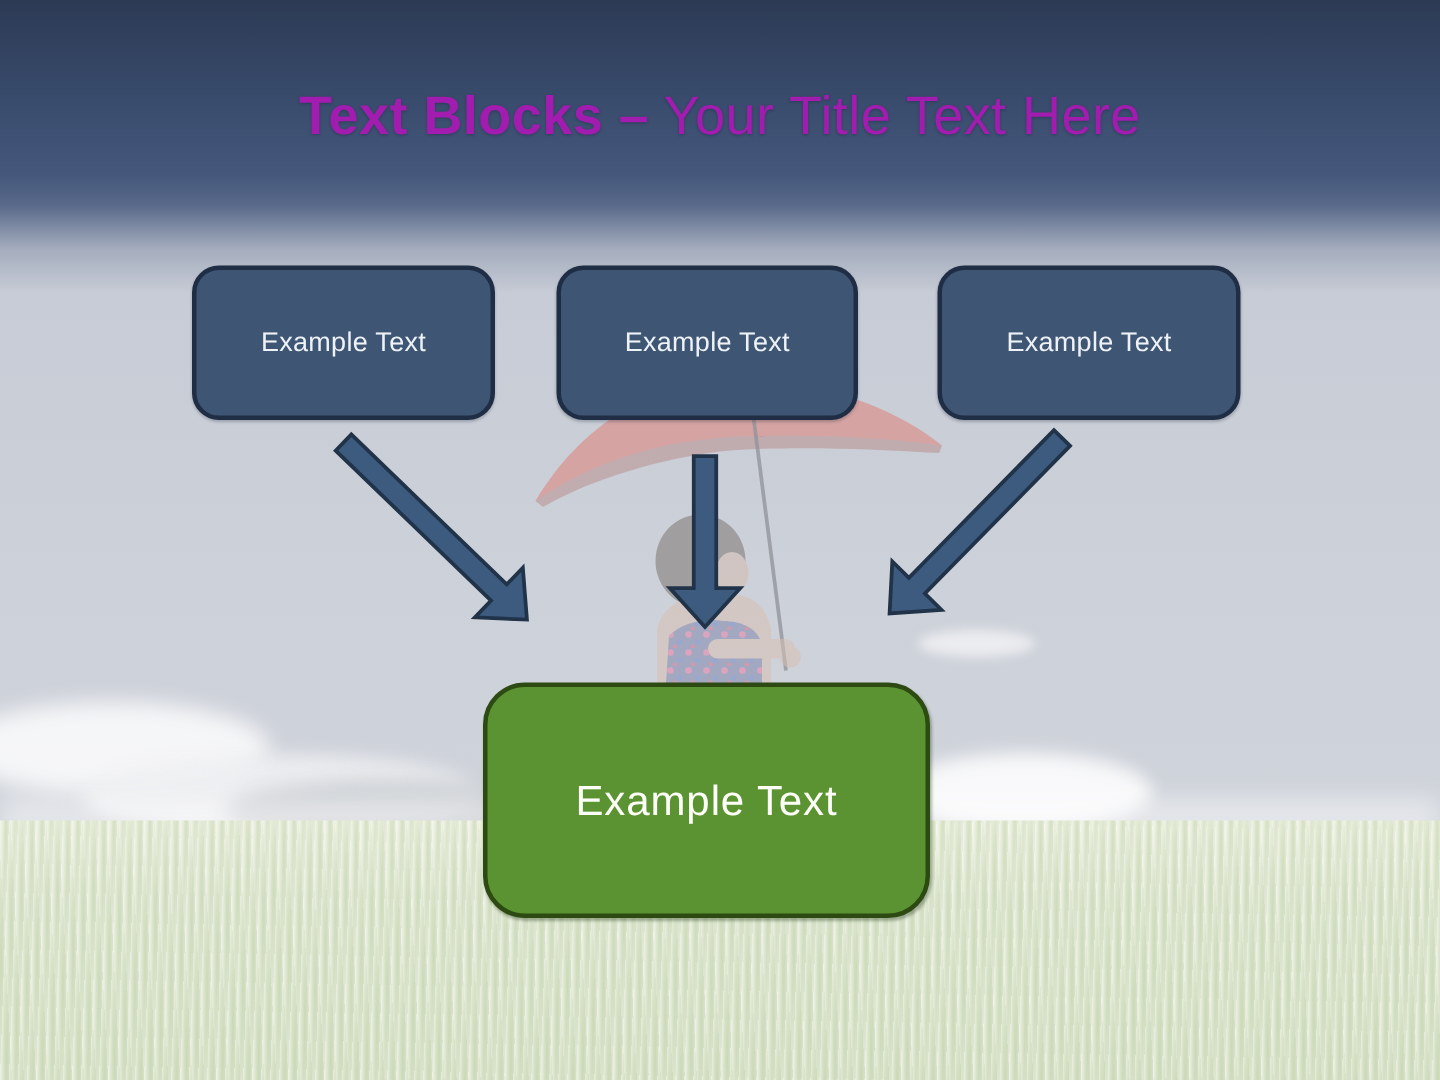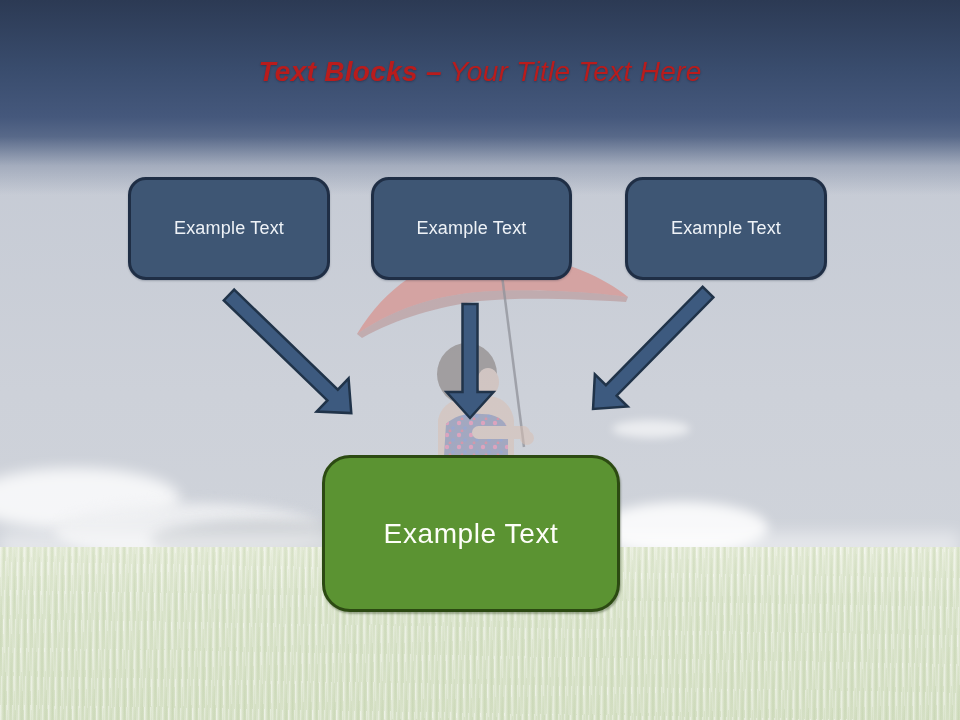--- a/index.html
+++ b/index.html
@@ -31,24 +31,23 @@
   
   .header-overlay{
     position:absolute;left:0;top:0;width:960px;height:195px;
     background:linear-gradient(180deg,
       #2c3a54 0%, #394c6d 35%, #45587c 60%,
       rgba(69,88,124,0.85) 70%, rgba(100,115,145,0.35) 85%,
       rgba(160,170,190,0) 100%);
   }
   .title{
     position:absolute;left:0;top:56px;width:960px;margin:0;
-    text-align:center;color:#b91c1c;font-size:28px;font-weight:normal;
+    text-align:center;color:#a21caf;font-size:36px;font-weight:normal;
     letter-spacing:0.3px;
     text-shadow:0 1px 2px rgba(20,30,50,0.35);
-    font-style:italic;
   }
   .title .t-bold{font-weight:bold;}
   
   .block{
     position:absolute;top:177px;width:202px;height:103px;box-sizing:border-box;
     background:#3e5674;border:3px solid #1f2e45;border-radius:18px;
     display:flex;align-items:center;justify-content:center;
     color:#eef2f7;font-size:18px;letter-spacing:0.2px;
     box-shadow:0 1px 2px rgba(20,30,50,0.25);
   }

